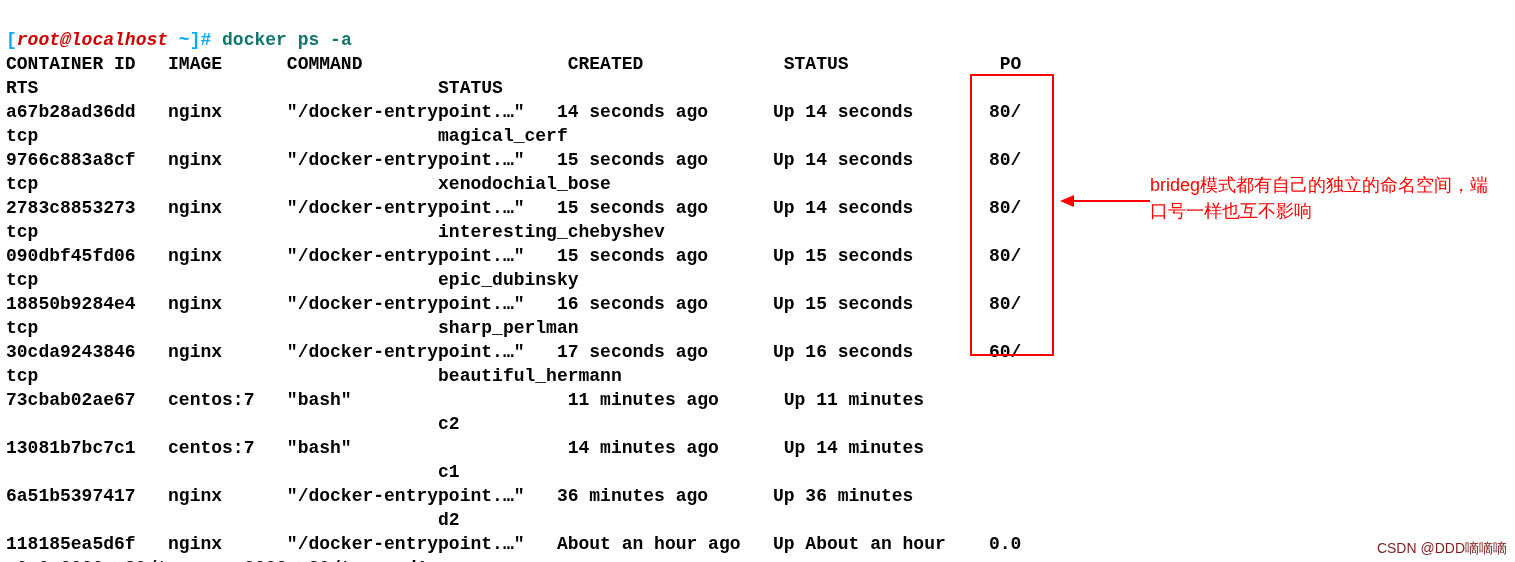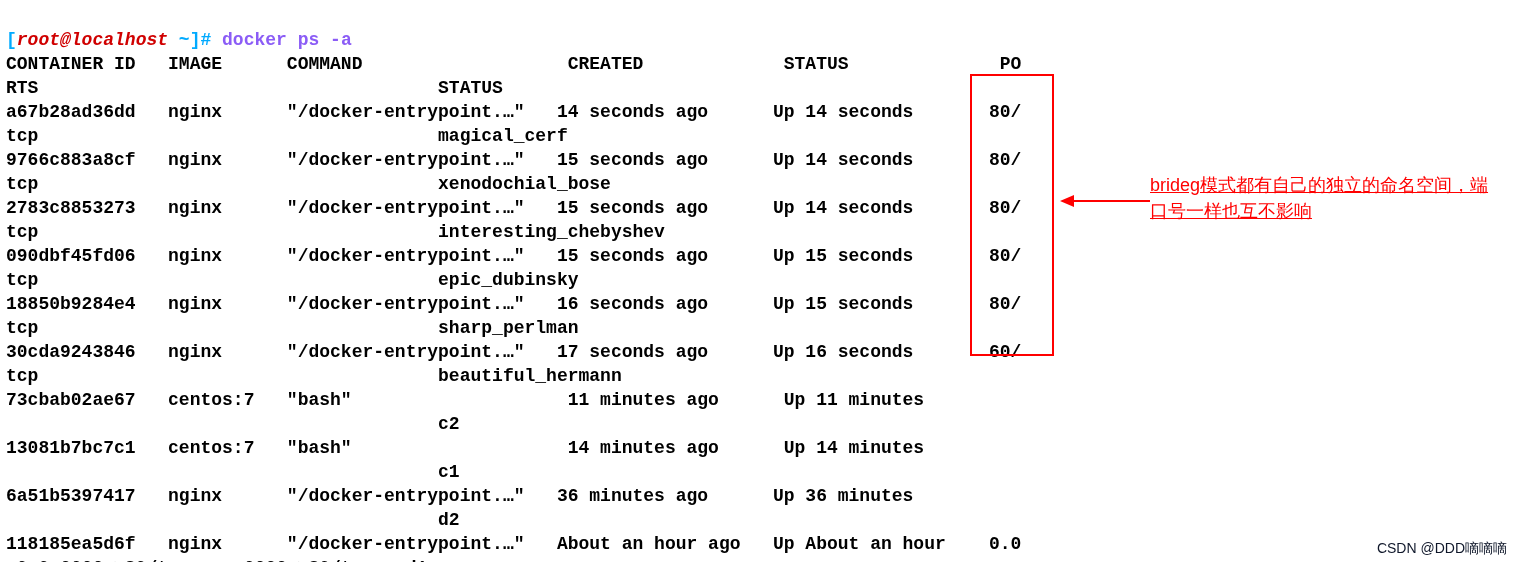--- a/index.html
+++ b/index.html
@@ -15,55 +15,54 @@
     overflow: hidden;
   }
   .terminal {
     padding: 4px 6px;
     white-space: pre;
     line-height: 24px;
     font-weight: bold;
   }
   .prompt-part1 { color: #00aaff; }
   .prompt-part2 { color: #d00000; font-style: italic; }
-  .cmd { color: #8b5cf6; }
+  .cmd { color: #0f766e; }
   .highlight-box {
     position: absolute;
     border: 2px solid #ff0000;
     top: 74px;
     left: 970px;
     width: 80px;
     height: 278px;
     pointer-events: none;
   }
   .annotation {
     position: absolute;
     color: #ff0000;
     font-family: "Microsoft YaHei", Arial, sans-serif;
     font-size: 18px;
     font-weight: normal;
     top: 172px;
     left: 1150px;
     width: 340px;
     line-height: 26px;
-    text-decoration: underline;
   }
   .arrow {
     position: absolute;
     top: 191px;
     left: 1060px;
     width: 90px;
     height: 20px;
     pointer-events: none;
   }
   .watermark {
     position: absolute;
     right: 8px;
     bottom: 4px;
-    color: #0f172a;
+    color: #7f1d1d;
     font-family: Arial, "Microsoft YaHei", sans-serif;
     font-size: 14px;
     font-weight: normal;
   }
 </style>
 </head>
 <body>
 
 <div class="terminal">
 <span class="prompt-part1">[</span><span class="prompt-part2">root@localhost</span><span class="prompt-part1"> ~</span><span class="prompt-part1">]#</span><span class="cmd"> docker ps -a</span>

